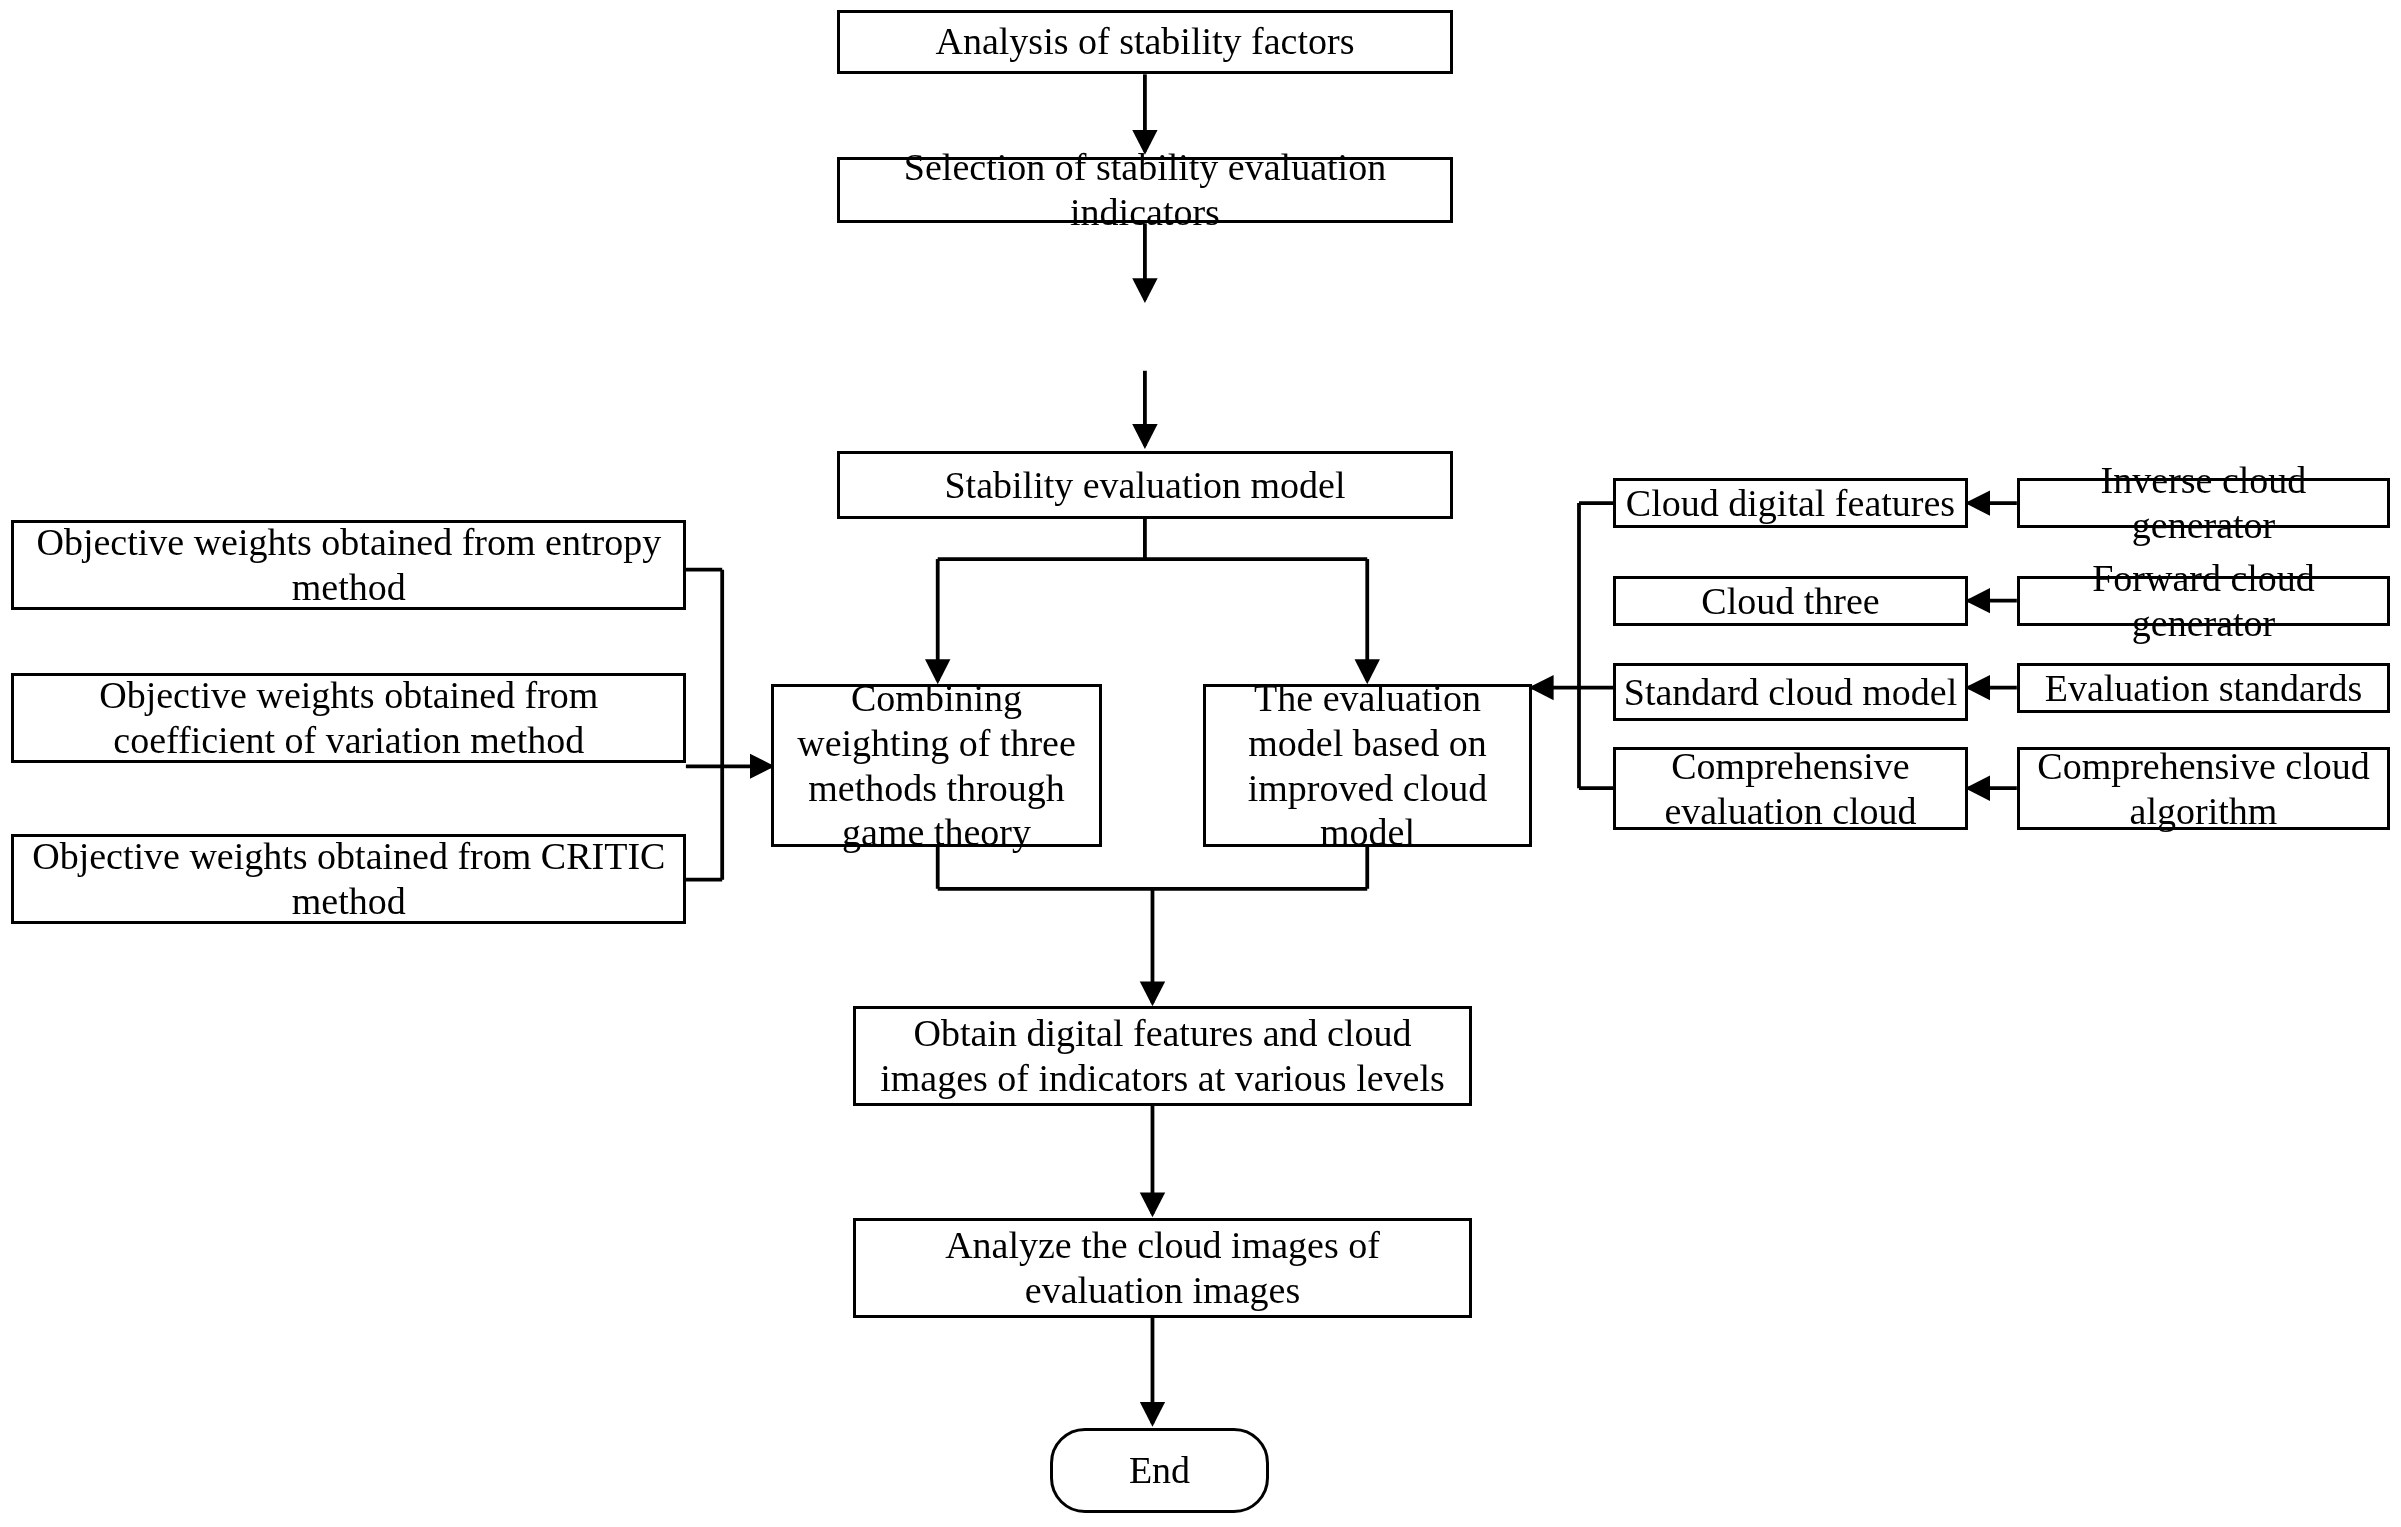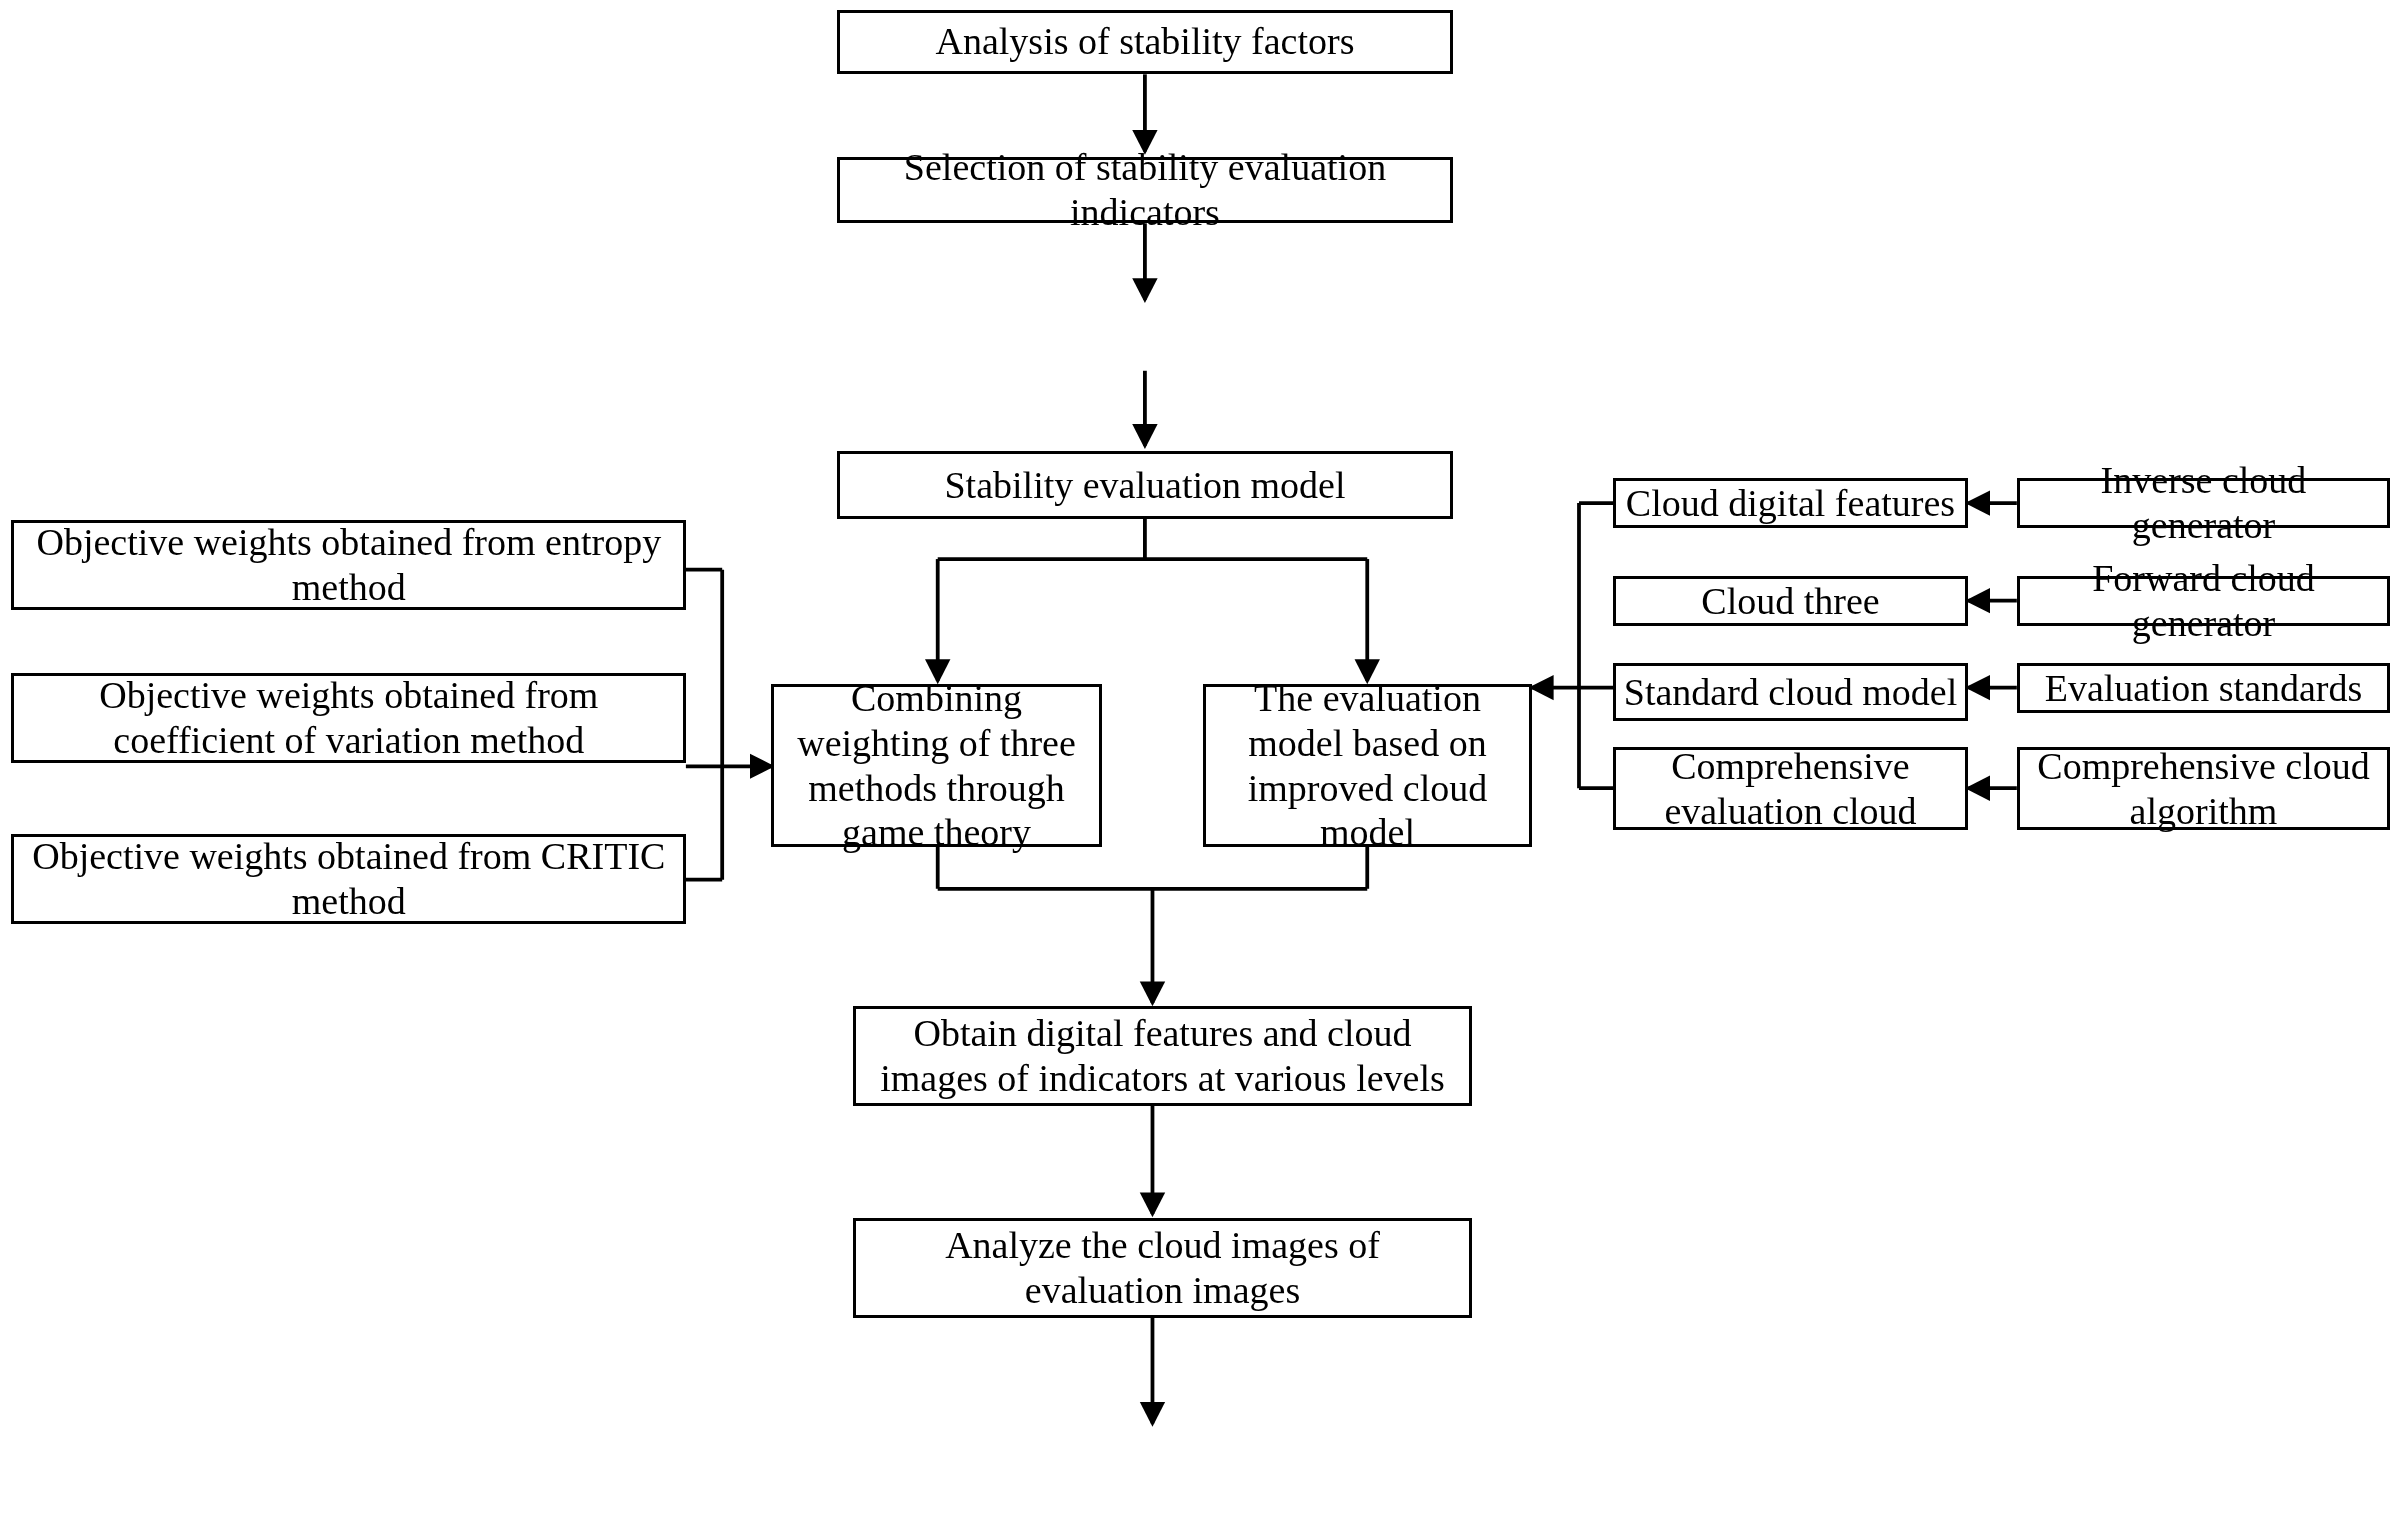--- a/index.html
+++ b/index.html
@@ -167,15 +167,18 @@
   </div>
 
   <div class="node" style="left:853px; top:1006px; width:619px; height:100px;">
     <span class="lbl">Obtain digital features and cloud images of indicators at various levels</span>
   </div>
 
   <div class="node" style="left:853px; top:1218px; width:619px; height:100px;">
     <span class="lbl">Analyze the cloud images of evaluation images</span>
   </div>
 
+  <div class="node terminal" style="left:1050px; top:1428px; width:219px; height:85px;">
+    <span class="lbl">End</span>
+  </div>
 
 </div>
 
 
 </body></html>

